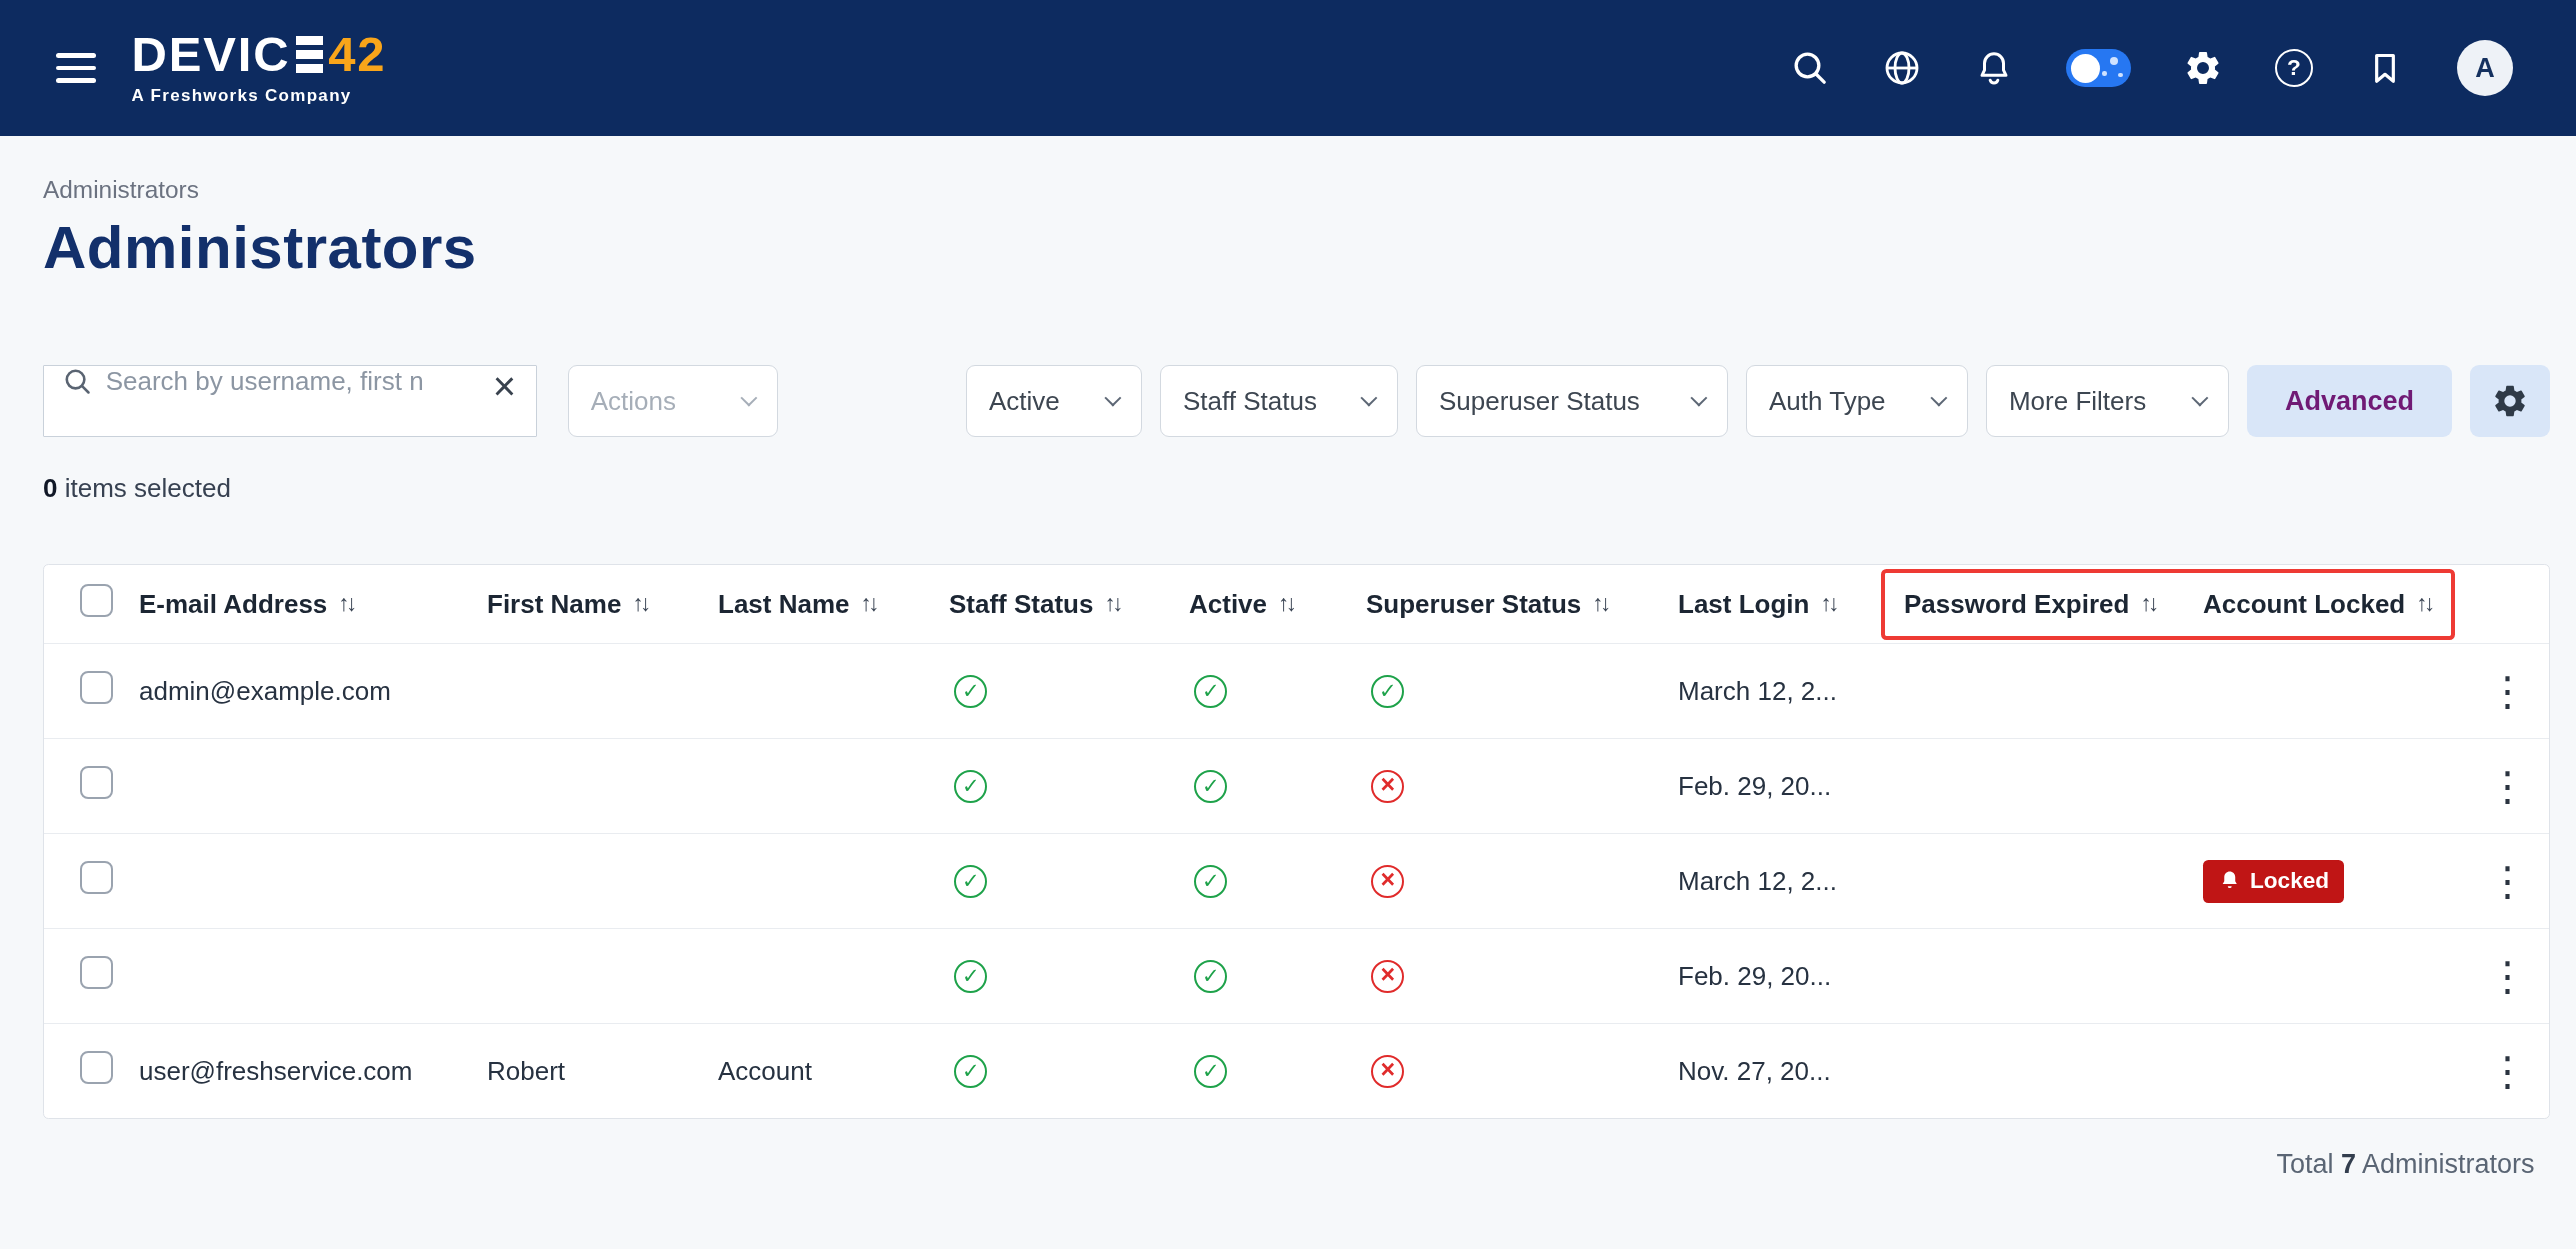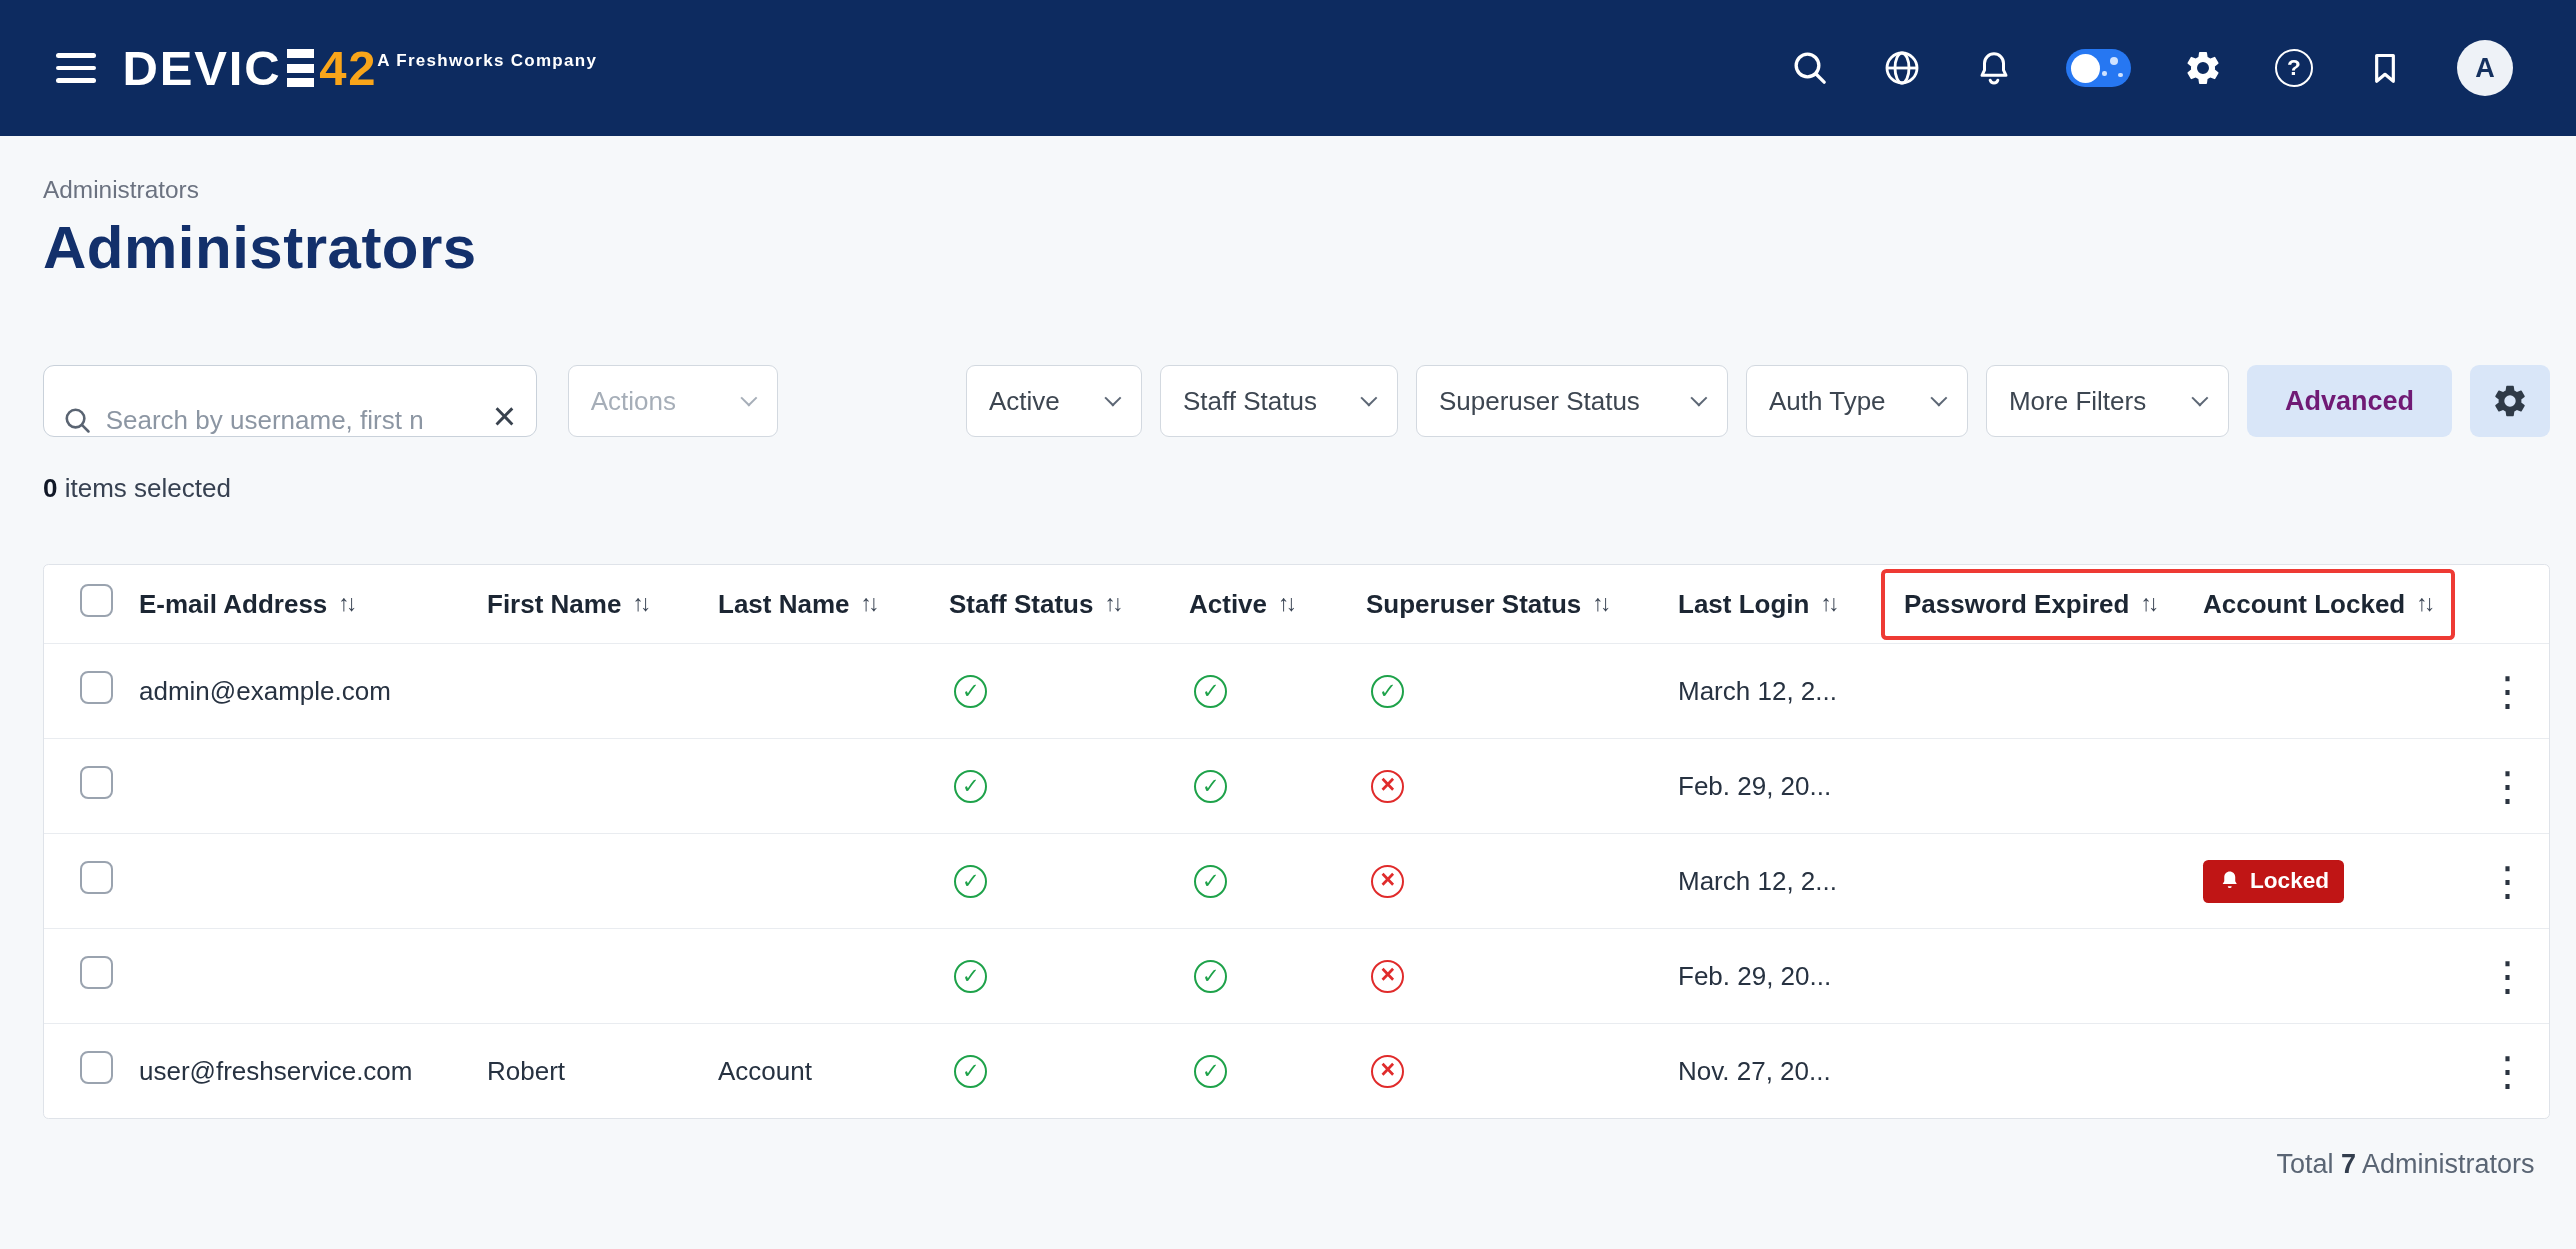--- a/index.html
+++ b/index.html
@@ -3,21 +3,21 @@
 <meta charset="utf-8">
 <style>
   *{box-sizing:border-box;margin:0;padding:0}
   html,body{width:2576px;height:1249px}
   body{background:#f6f8fa;font-family:"Liberation Sans","DejaVu Sans",sans-serif;color:#1f2937;overflow:hidden}
 
   
   .navbar{height:136px;background:#0d2b60;display:flex;align-items:center;padding:0 63px 0 54px}
   .hamburger{display:flex;flex-direction:column;gap:8.1px;background:none;border:none;cursor:pointer;padding:5.4px 1.8px}
   .hamburger i{display:block;width:40px;height:4.5px;background:#fff;border-radius:2.7px}
-  .logo{margin-left:25px;display:flex;flex-direction:row;cursor:pointer}
+  .logo{margin-left:34px;display:flex;flex-direction:column;cursor:pointer}
   .logo-row{display:flex;align-items:center;font-size:49px;font-weight:800;color:#fff;letter-spacing:1.8px;line-height:1}
   .logo-e{display:inline-flex;flex-direction:column;gap:5.4px;margin:0 5.4px}
   .logo-e i{display:block;width:27px;height:9px;background:#fff}
   .logo-42{color:#f9a51a}
   .logo-sub{color:#fff;font-size:17px;font-weight:600;letter-spacing:1.3px;margin-top:7.2px}
   .nav-right{margin-left:auto;display:flex;align-items:center;gap:52px}
   .nav-btn{background:none;border:none;color:#fff;cursor:pointer;display:flex;align-items:center;justify-content:center;padding:0}
   .nav-ic{width:40px;height:40px;color:#fff}
   .toggle{width:65px;height:38px;border-radius:19px;background:#2677f2;position:relative;border:none;cursor:pointer;flex:none}
   .toggle .knob{position:absolute;left:4.5px;top:4.5px;width:29px;height:29px;border-radius:50%;background:#fff}
@@ -32,21 +32,21 @@
   .breadcrumb{font-size:24.4px;color:#6b7280}
   .title-row{display:flex;align-items:center;justify-content:space-between;margin-top:9px}
   .page-title{font-size:60px;font-weight:800;color:#13306b;letter-spacing:0.5px}
   .title-actions{display:flex;gap:23.5px}
   .btn{height:72px;border:none;border-radius:11px;font-size:27px;font-weight:700;font-family:inherit;cursor:pointer;padding:0 36px}
   .btn-primary{background:#1170e8;color:#fff}
   .btn-secondary{background:#dbe7f9;color:#0c51ad}
 
   
   .filter-row{display:flex;align-items:center;margin-top:83px;gap:18px}
-  .search-box{width:494px;height:72px;background:#fff;border:0.9px solid #c9d1da;border-radius:11px;display:flex;align-items:flex-end;padding:0 18px;gap:12.7px;flex:none}
+  .search-box{width:494px;height:72px;background:#fff;border:0.9px solid #c9d1da;border-radius:1px;display:flex;align-items:flex-start;padding:0 18px;gap:12.7px;flex:none}
   .search-box .s-ic{width:31px;height:31px;color:#5a6472;flex:none}
   .search-input{flex:1;border:none;outline:none;font-size:26px;font-family:inherit;color:#374151;min-width:0;background:transparent}
   .search-input::placeholder{color:#8c96a3}
   .clear-btn{background:none;border:none;font-size:40px;color:#39424e;cursor:pointer;line-height:1;padding:0 1.8px}
   .dropdown{height:72px;background:#fff;border:0.9px solid #d3d9e0;border-radius:9px;display:flex;align-items:center;justify-content:space-between;padding:0 22px;font-size:26px;color:#3d4651;cursor:pointer;gap:20px;flex:none}
   .dropdown.disabled{color:#a6aeb8;margin-left:12.7px}
   .chev{width:11.8px;height:11.8px;border-right:2.7px solid #5d6775;border-bottom:2.7px solid #5d6775;transform:rotate(45deg);margin-top:-7.2px;flex:none}
   .dropdown.disabled .chev{border-color:#a6aeb8}
   .dd-actions{width:210px}
   .dd-0{width:176px}.dd-1{width:238px}.dd-2{width:312px}.dd-3{width:222px}.dd-4{width:243px}

